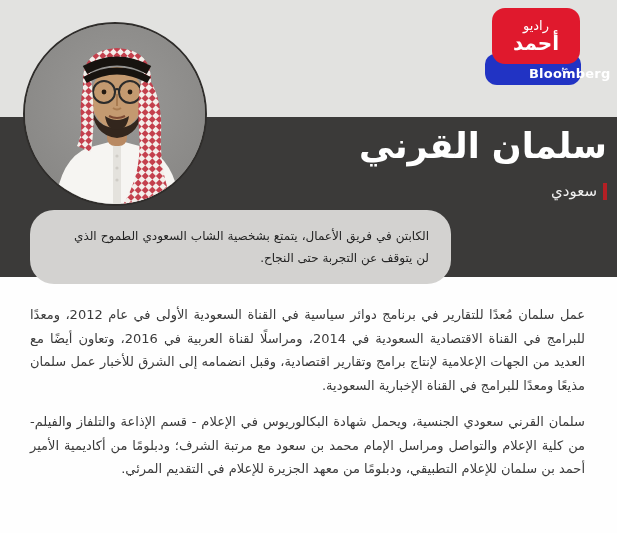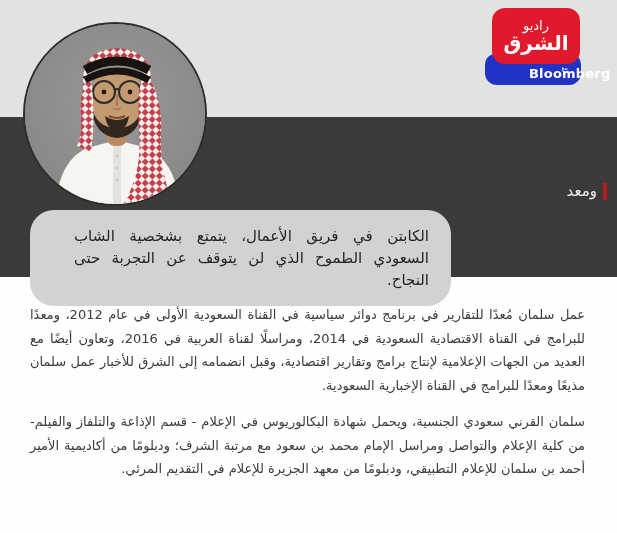--- a/index.html
+++ b/index.html
@@ -66,21 +66,21 @@
     direction:rtl; z-index:2;
   }
   .role-bar { width:4px; height:17px; background:#b41f24; }
   .role-label { color:#f2f2f2; font-size:15px; line-height:18px; }
   
   .quote-box {
     position:absolute; left:30px; top:210px; width:421px; min-height:74px;
     background:#d3d2d0; border-radius:24px;
     padding:15px 22px 15px 44px;
     direction:rtl; text-align:justify; text-align-last:right;
-    color:#242424; font-size:15px; line-height:22px; z-index:4;
+    color:#242424; font-size:12px; line-height:22px; z-index:4;
   }
   
   .bio {
     position:absolute; left:30px; right:32px; top:303px;
     direction:rtl;
   }
   .bio p {
     color:#3b3b3b; font-size:13px; line-height:23.5px;
     text-align:justify; text-align-last:right;
     margin:0 0 13px 0;
@@ -94,21 +94,21 @@
   <div class="top-strip"></div>
   <div class="dark-band"></div>
 
   <div class="logo">
     <div class="logo-blue">
       <span class="logo-partner-prefix">مع</span>
       <div class="logo-partner">Bloomberg</div>
     </div>
     <div class="logo-red">
       <span class="logo-line1">راديو</span>
-      <span class="logo-line2">الشرق</span>
+      <span class="logo-line2">أحمد</span>
     </div>
   </div>
 
   <div class="portrait">
     <svg width="184" height="184" viewBox="0 0 184 184">
       <defs>
         <radialGradient id="bgGrad" cx="50%" cy="42%" r="70%">
           <stop offset="0%" stop-color="#9a9997"></stop>
           <stop offset="100%" stop-color="#858482"></stop>
         </radialGradient>
@@ -147,23 +147,24 @@
 
       <path d="M58 60 Q56 26 92 24 Q128 26 126 60 L126 78 Q128 40 92 38 Q56 40 58 78 Z" fill="url(#shemagh)"></path>
       <path d="M120 50 Q138 70 136 110 Q134 150 150 184 L96 184 Q118 150 114 108 Q112 76 116 58 Z" fill="url(#shemagh)"></path>
       <path d="M62 52 Q54 70 56 96 Q57 112 52 122 L66 128 Q70 100 68 76 Q67 62 66 54 Z" fill="url(#shemagh)"></path>
 
       <path d="M60 46 Q92 28 124 46" stroke="#17130f" stroke-width="9" fill="none"></path>
       <path d="M60 56 Q92 38 124 56" stroke="#17130f" stroke-width="7" fill="none"></path>
     </svg>
   </div>
 
+  <h1 class="name">سلمان القرني</h1>
   <div class="role-row">
     <span class="role-bar"></span>
-    <span class="role-label">ومعد</span>
+    <span class="role-label">سعودي</span>
   </div>
 
   <div class="quote-box">الكابتن في فريق الأعمال، يتمتع بشخصية الشاب السعودي الطموح الذي لن يتوقف عن التجربة حتى النجاح.</div>
 
   <div class="bio">
     <p>عمل سلمان مُعدًا للتقارير في برنامج دوائر سياسية في القناة السعودية الأولى في عام 2012، ومعدًا للبرامج في القناة الاقتصادية السعودية في 2014، ومراسلًا لقناة العربية في 2016، وتعاون أيضًا مع العديد من الجهات الإعلامية لإنتاج برامج وتقارير اقتصادية، وقبل انضمامه إلى الشرق للأخبار عمل سلمان مذيعًا ومعدًا للبرامج في القناة الإخبارية السعودية.</p>
     <p>سلمان القرني سعودي الجنسية، ويحمل شهادة البكالوريوس في الإعلام - قسم الإذاعة والتلفاز والفيلم- من كلية الإعلام والتواصل ومراسل الإمام محمد بن سعود مع مرتبة الشرف؛ ودبلومًا من أكاديمية الأمير أحمد بن سلمان للإعلام التطبيقي، ودبلومًا من معهد الجزيرة للإعلام في التقديم المرئي.</p>
   </div>
 
 </div>

